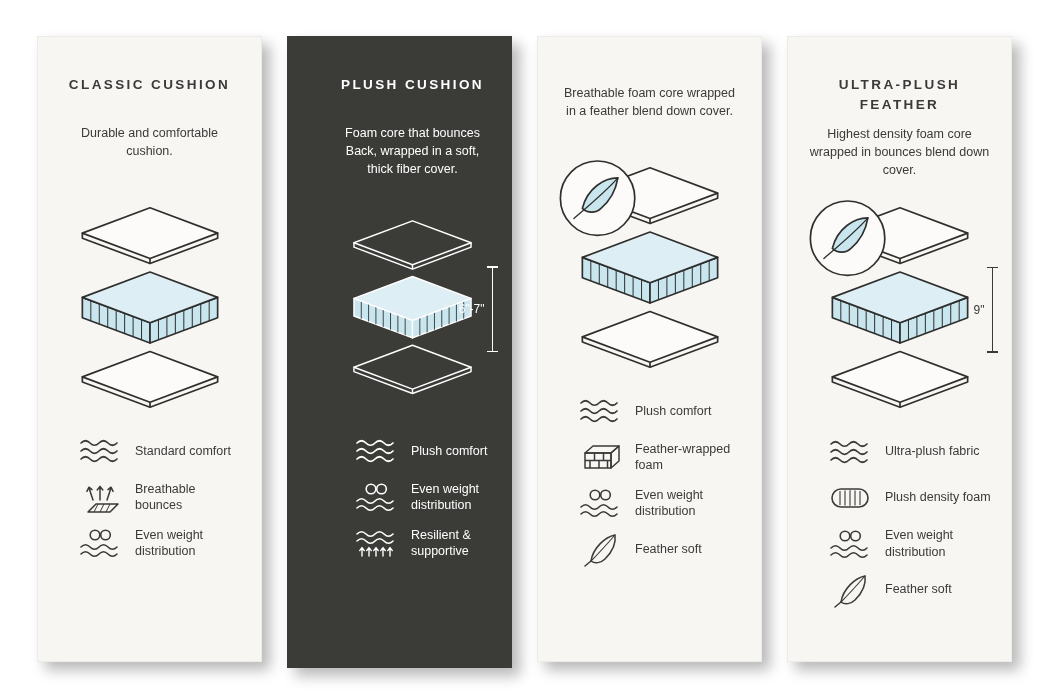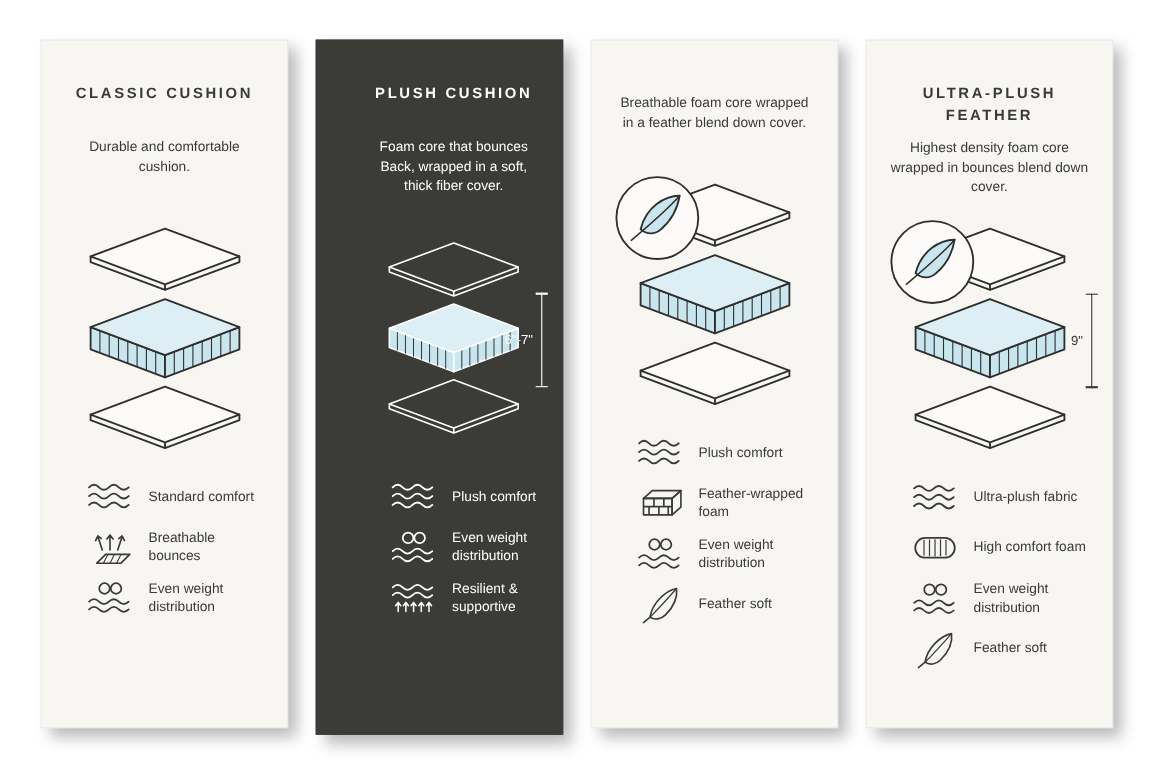--- a/index.html
+++ b/index.html
@@ -278,21 +278,21 @@
       <div class="feature">
         <svg class="fi" viewBox="0 0 44 36">
             <use href="#sym-waves"></use>
           </svg>
         <span class="feature-label">Ultra-plush fabric</span>
       </div>
       <div class="feature">
         <svg class="fi" viewBox="0 0 44 36">
             <use href="#sym-striped"></use>
           </svg>
-        <span class="feature-label">High comfort foam</span>
+        <span class="feature-label">Plush density foam</span>
       </div>
       <div class="feature">
         <svg class="fi" viewBox="0 0 44 36">
             <use href="#sym-even-weight"></use>
           </svg>
         <span class="feature-label">Even weight distribution</span>
       </div>
       <div class="feature">
         <svg class="fi" viewBox="0 0 44 36">
             <use href="#sym-feather"></use>

